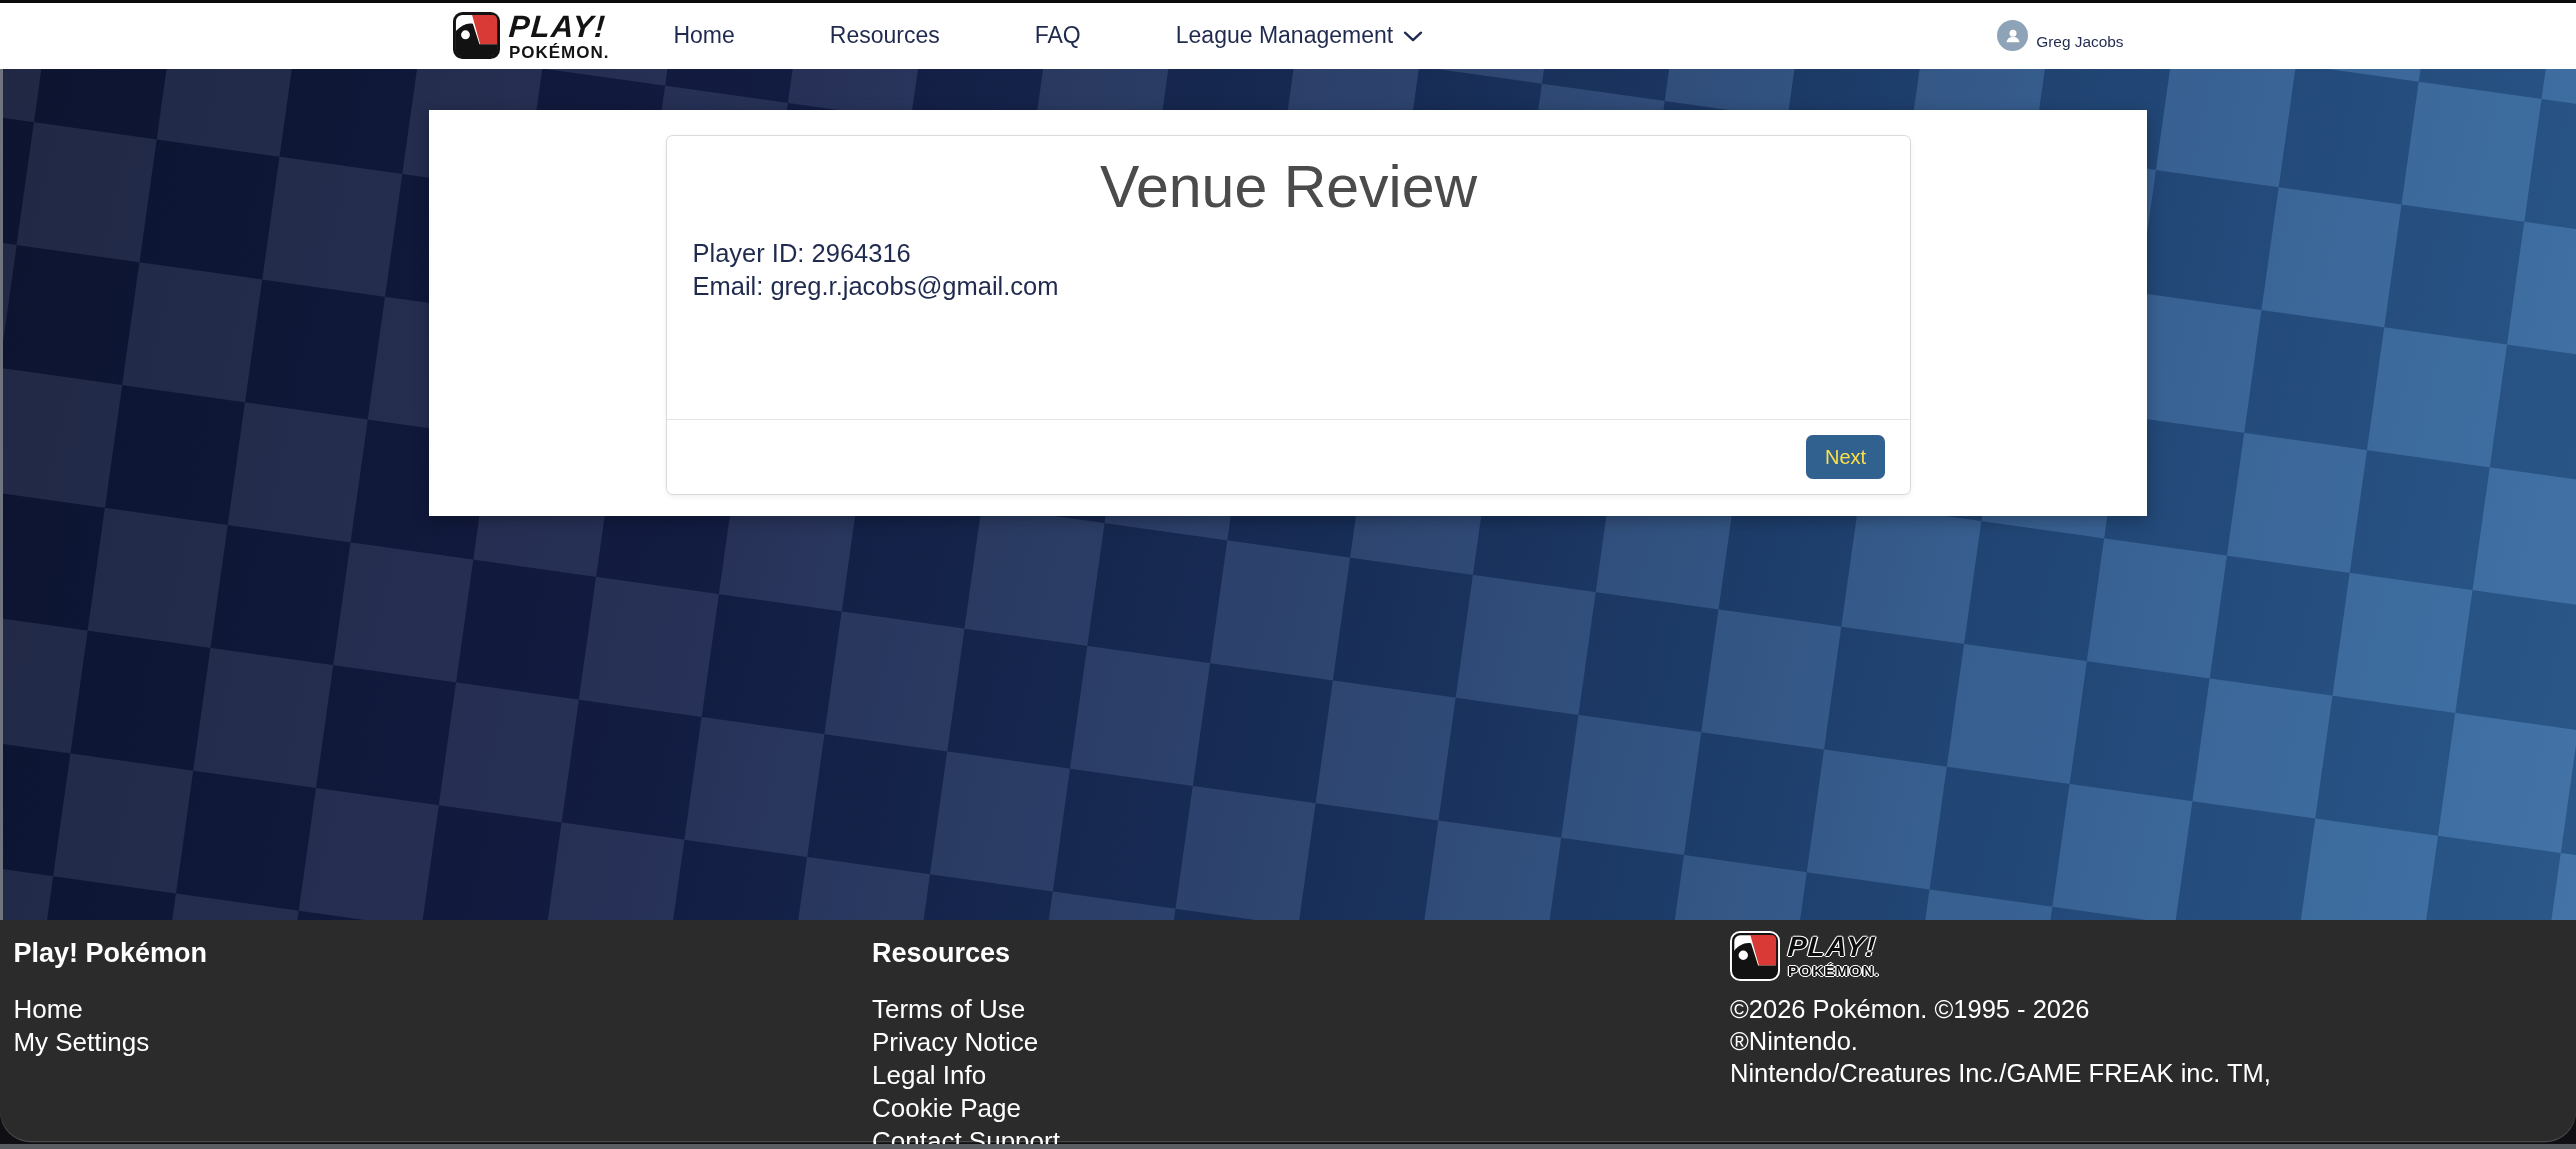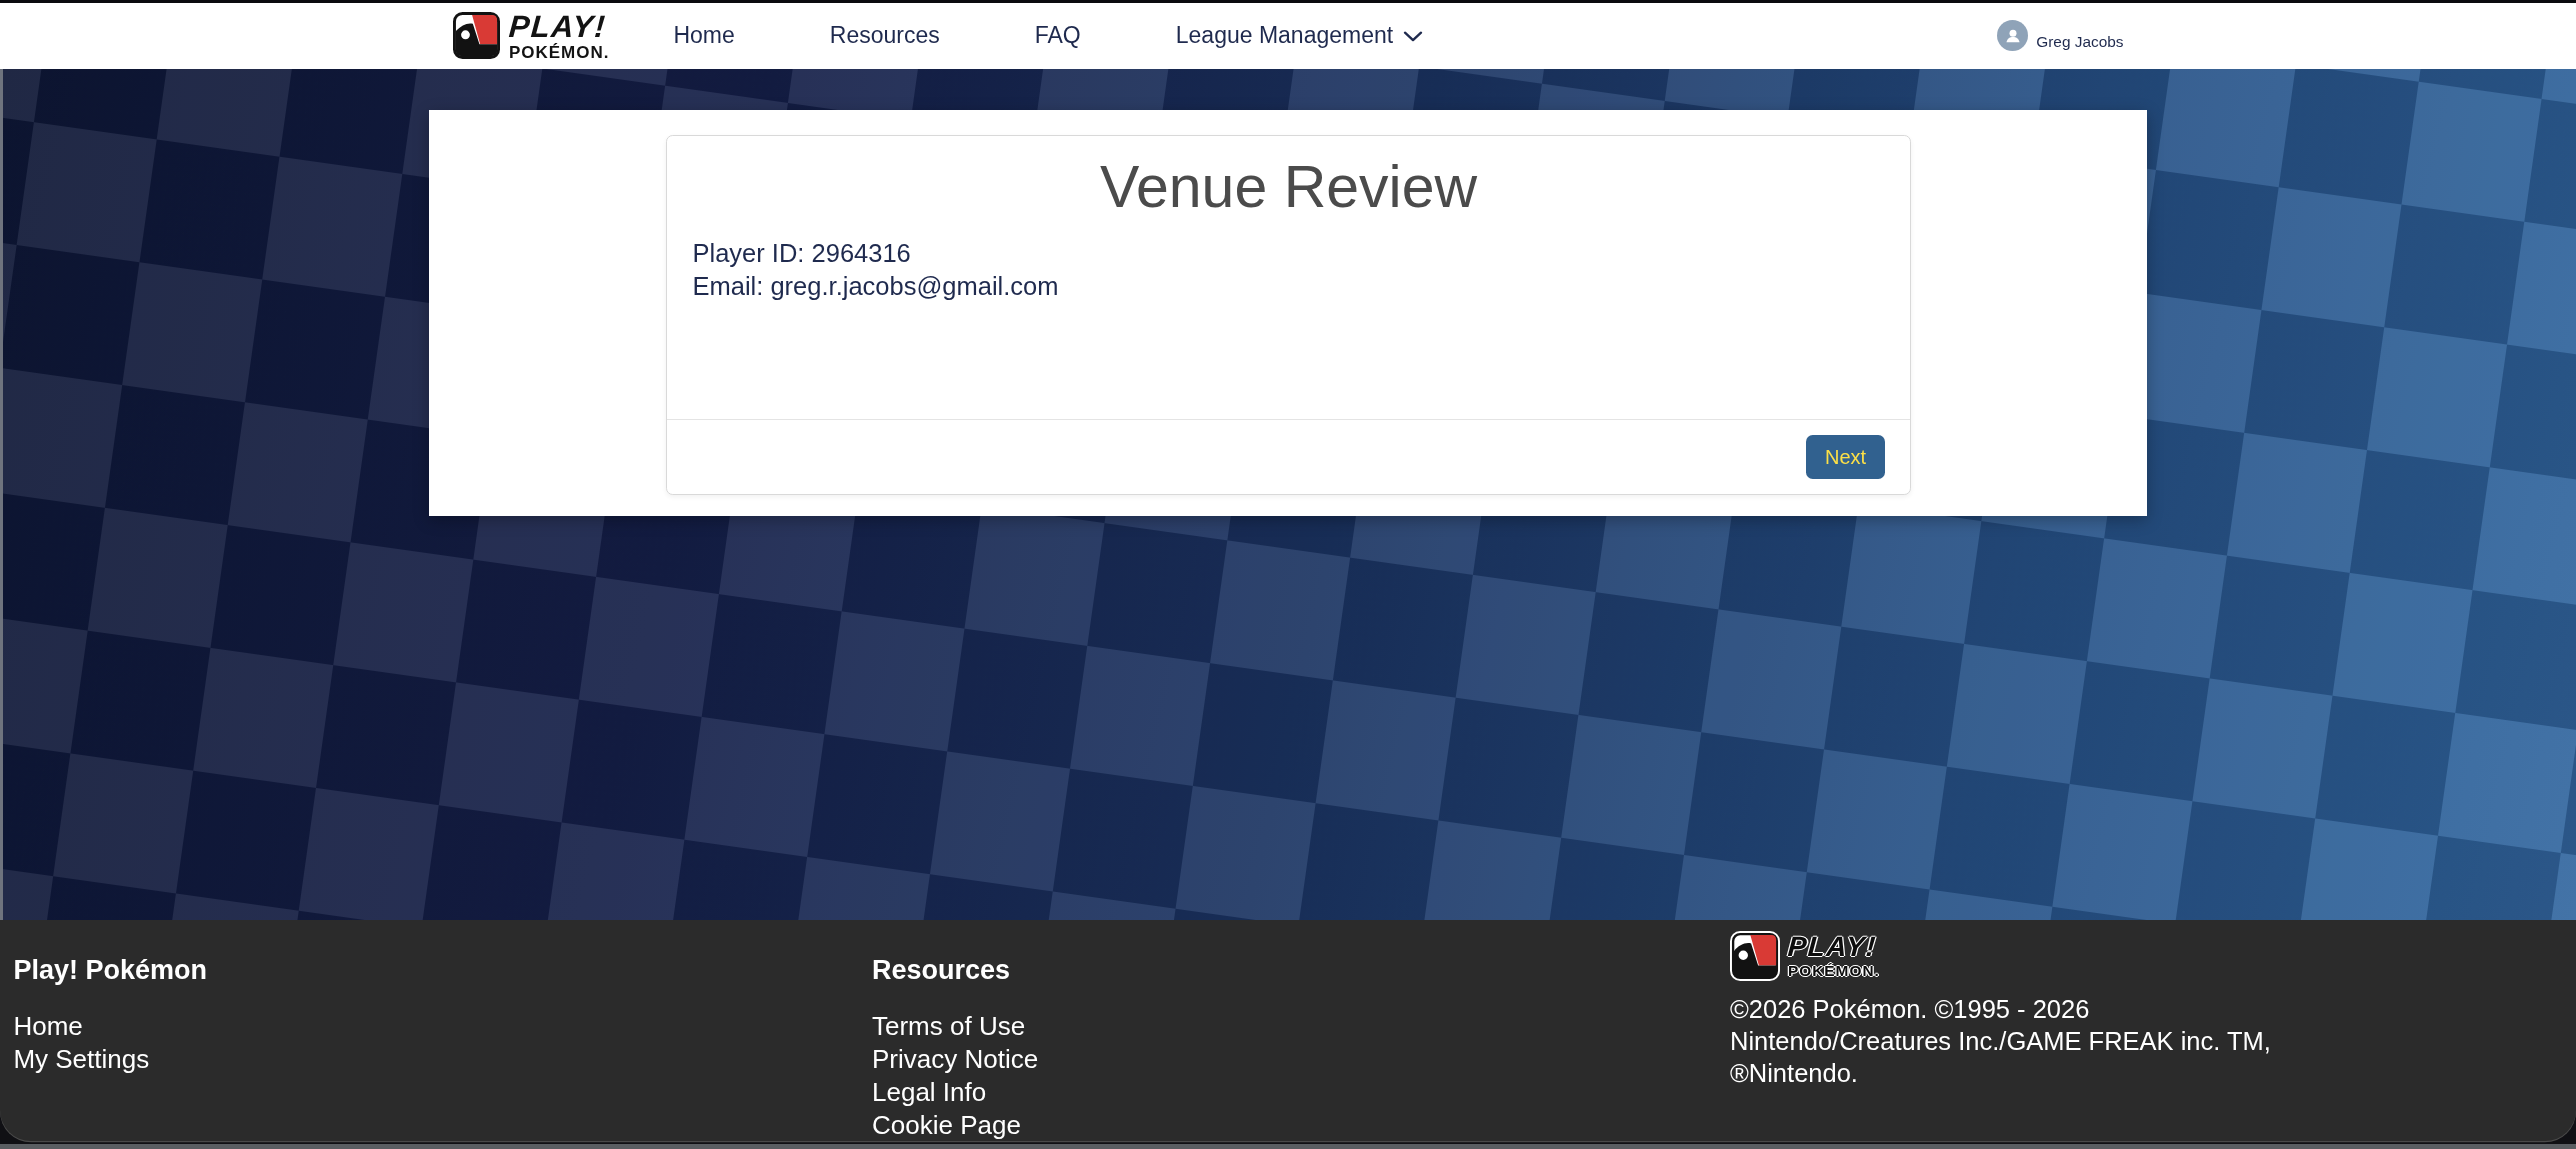--- a/index.html
+++ b/index.html
@@ -72,21 +72,21 @@
     position: absolute; top: 0; left: 0; right: 0; height: 221px;
     background: #2b2b2b; border-radius: 0 0 31px 31px;
     box-shadow: 0 1.3px 0 #4a4a4a;
   }
   .bottom-strip { position: absolute; bottom: 0; left: 0; right: 0; height: 5.4px; background: #5a5e62; }
 
   .f-col { position: absolute; top: 0; color: #ffffff; }
   .f-col1 { left: 13.4px; }
   .f-col2 { left: 872px; }
   .f-col3 { left: 1730px; }
-  .f-heading { font-size: 27px; font-weight: bold; margin-top: 37px; line-height: 27px; }
+  .f-heading { font-size: 27px; font-weight: bold; margin-top: 20px; line-height: 27px; }
   .f-links { margin-top: 25.5px; }
   .f-link { font-size: 26px; line-height: 33px; cursor: pointer; }
 
   .f-brand { display: flex; align-items: center; gap: 8px; margin-top: 10.7px; }
   .f-brand .brand-icon svg { width: 50px; height: 50px; }
   .f-wm-play {
     font-size: 28px; font-weight: bold; font-style: italic; letter-spacing: 1.3px; color: #0d0d0d;
     transform: skewX(-4deg);
     text-shadow: -1.3px 0 0 #fff, 1.3px 0 0 #fff, 0 -1.3px 0 #fff, 0 1.3px 0 #fff;
   }
@@ -208,21 +208,21 @@
             <circle cx="17" cy="31" r="7.5" fill="#ffffff" stroke="#121212" stroke-width="3"></circle>
           </svg>
         </span>
         <span class="wordmark">
           <span class="f-wm-play">PLAY!</span>
           <span class="f-wm-poke">POKÉMON.</span>
         </span>
       </div>
       <div class="f-copy">
         <div>©2026 Pokémon. ©1995 - 2026</div>
+        <div>®Nintendo.</div>
         <div>Nintendo/Creatures Inc./GAME FREAK inc. TM,</div>
-        <div>®Nintendo.</div>
       </div>
     </div>
 
   </div>
   <div class="bottom-strip"></div>
 </div>
 
 
 </body></html>

